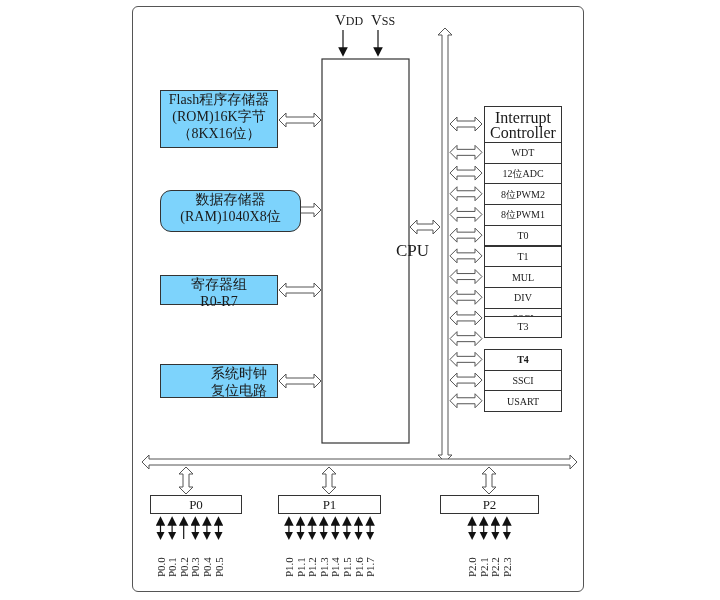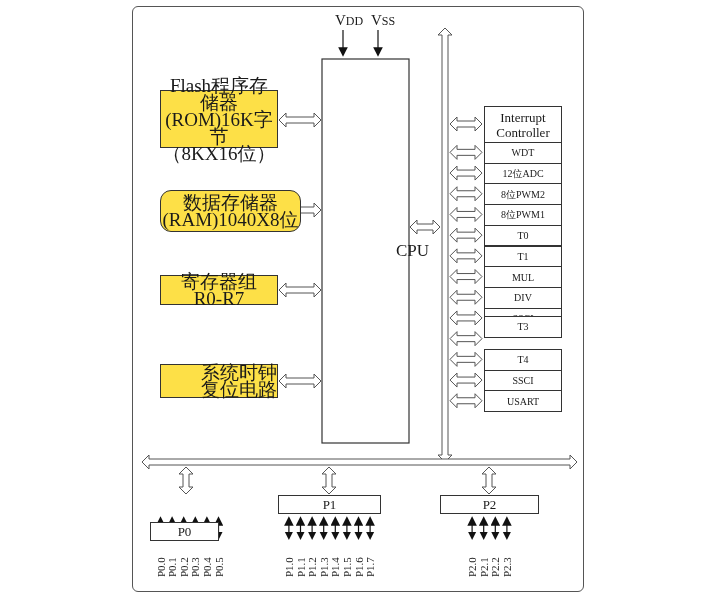--- a/index.html
+++ b/index.html
@@ -1,23 +1,23 @@
 <!DOCTYPE html>
 <html><head>
 <meta charset="utf-8">
 <style>
   html, body { margin: 0; padding: 0; background: #ffffff; }
   body { width: 720px; height: 600px; position: relative; overflow: hidden;
          font-family: "Liberation Serif", "DejaVu Serif", serif; color: #1a1a1a; }
   #diagram { position: absolute; left: 0; top: 0; }
   .frame { position: absolute; left: 132px; top: 6px; width: 452px; height: 586px;
            border: 1.5px solid #555; border-radius: 6px; box-sizing: border-box; }
-  .box { position: absolute; border: 1.2px solid #333; background: #fde047; box-sizing: border-box;
-         display: flex; flex-direction: column; align-items: center; justify-content: center;
-         text-align: center; font-size: 19px; line-height: 17px; }
+  .box { position: absolute; border: 1.2px solid #333; background: #7dd3fc; box-sizing: border-box;
+         display: flex; flex-direction: column; align-items: center; 
+         text-align: center; font-size: 14px; line-height: 17px; }
   .periph { position: absolute; left: 484px; width: 78px; border: 1.2px solid #333;
             box-sizing: border-box; background: #fff; display: flex; align-items: center;
             justify-content: center; font-size: 10px; text-align: center; line-height: 15px; }
   .port { position: absolute; height: 19px; border: 1.2px solid #333; box-sizing: border-box;
           background: #fff; display: flex; align-items: center; justify-content: center; font-size: 13px; }
   .pin-label { position: absolute; font-size: 11px; transform-origin: left top;
                transform: rotate(-90deg); white-space: nowrap; line-height: 11px; }
   .vlabel { position: absolute; font-size: 15px; }
   .vlabel sub { font-size: 12px; vertical-align: baseline; }
   .cpu-label { position: absolute; font-size: 17px; }
@@ -118,37 +118,37 @@
     <div class="box" style="left: 160px; top: 275px; width: 118px; height: 30px;">
       <div>寄存器组</div>
       <div>R0-R7</div>
     </div>
     <div class="box" style="left: 160px; top: 364px; width: 118px; height: 34px; padding-left: 40px;">
       <div>系统时钟</div>
       <div>复位电路</div>
     </div>
   </div>
 <div id="peripherals">
-    <div class="periph" style="top: 106px; height: 37px; font-size: 13px; padding: 0px 4px;">Interrupt Controller</div>
+    <div class="periph" style="top: 106px; height: 37px; font-size: 16px; padding: 0px 4px;">Interrupt Controller</div>
     <div class="periph" style="top: 142px; height: 21.7px;">WDT</div>
     <div class="periph" style="top: 162.7px; height: 21.7px;">12位ADC</div>
     <div class="periph" style="top: 183.4px; height: 21.7px;">8位PWM2</div>
     <div class="periph" style="top: 204.1px; height: 21.7px;">8位PWM1</div>
     <div class="periph" style="top: 224.8px; height: 21.7px;">T0</div>
     <div class="periph" style="top: 245.5px; height: 21.7px;">T1</div>
     <div class="periph" style="top: 266.2px; height: 21.7px;">MUL</div>
     <div class="periph" style="top: 286.9px; height: 21.7px;">DIV</div>
     <div class="periph" style="top: 307.6px; height: 21.7px;">SSCI</div>
     <div class="periph" style="top: 316px; height: 21.7px;">T3</div>
-    <div class="periph" style="top: 349px; height: 21.7px;">T4</div>
+    <div class="periph" style="top: 349px; height: 21.7px; font-weight: bold;">T4</div>
     <div class="periph" style="top: 369.7px; height: 21.7px;">SSCI</div>
     <div class="periph" style="top: 390.4px; height: 21.7px;">USART</div>
   </div>
 <div id="ports">
-    <div class="port" style="left: 150px; top: 522px; width: 69px;">P0</div>
+    <div class="port" style="left: 150px; top: 495px; width: 92px;">P0</div>
     <div class="pin-label" style="left: 155.5px; top: 577px;">P0.0</div>
     <div class="pin-label" style="left: 167.1px; top: 577px;">P0.1</div>
     <div class="pin-label" style="left: 178.7px; top: 577px;">P0.2</div>
     <div class="pin-label" style="left: 190.3px; top: 577px;">P0.3</div>
     <div class="pin-label" style="left: 201.9px; top: 577px;">P0.4</div>
     <div class="pin-label" style="left: 213.5px; top: 577px;">P0.5</div>
     <div class="port" style="left: 278px; top: 495px; width: 103px;">P1</div>
     <div class="pin-label" style="left: 283.9px; top: 577px;">P1.0</div>
     <div class="pin-label" style="left: 295.5px; top: 577px;">P1.1</div>
     <div class="pin-label" style="left: 307.1px; top: 577px;">P1.2</div>

